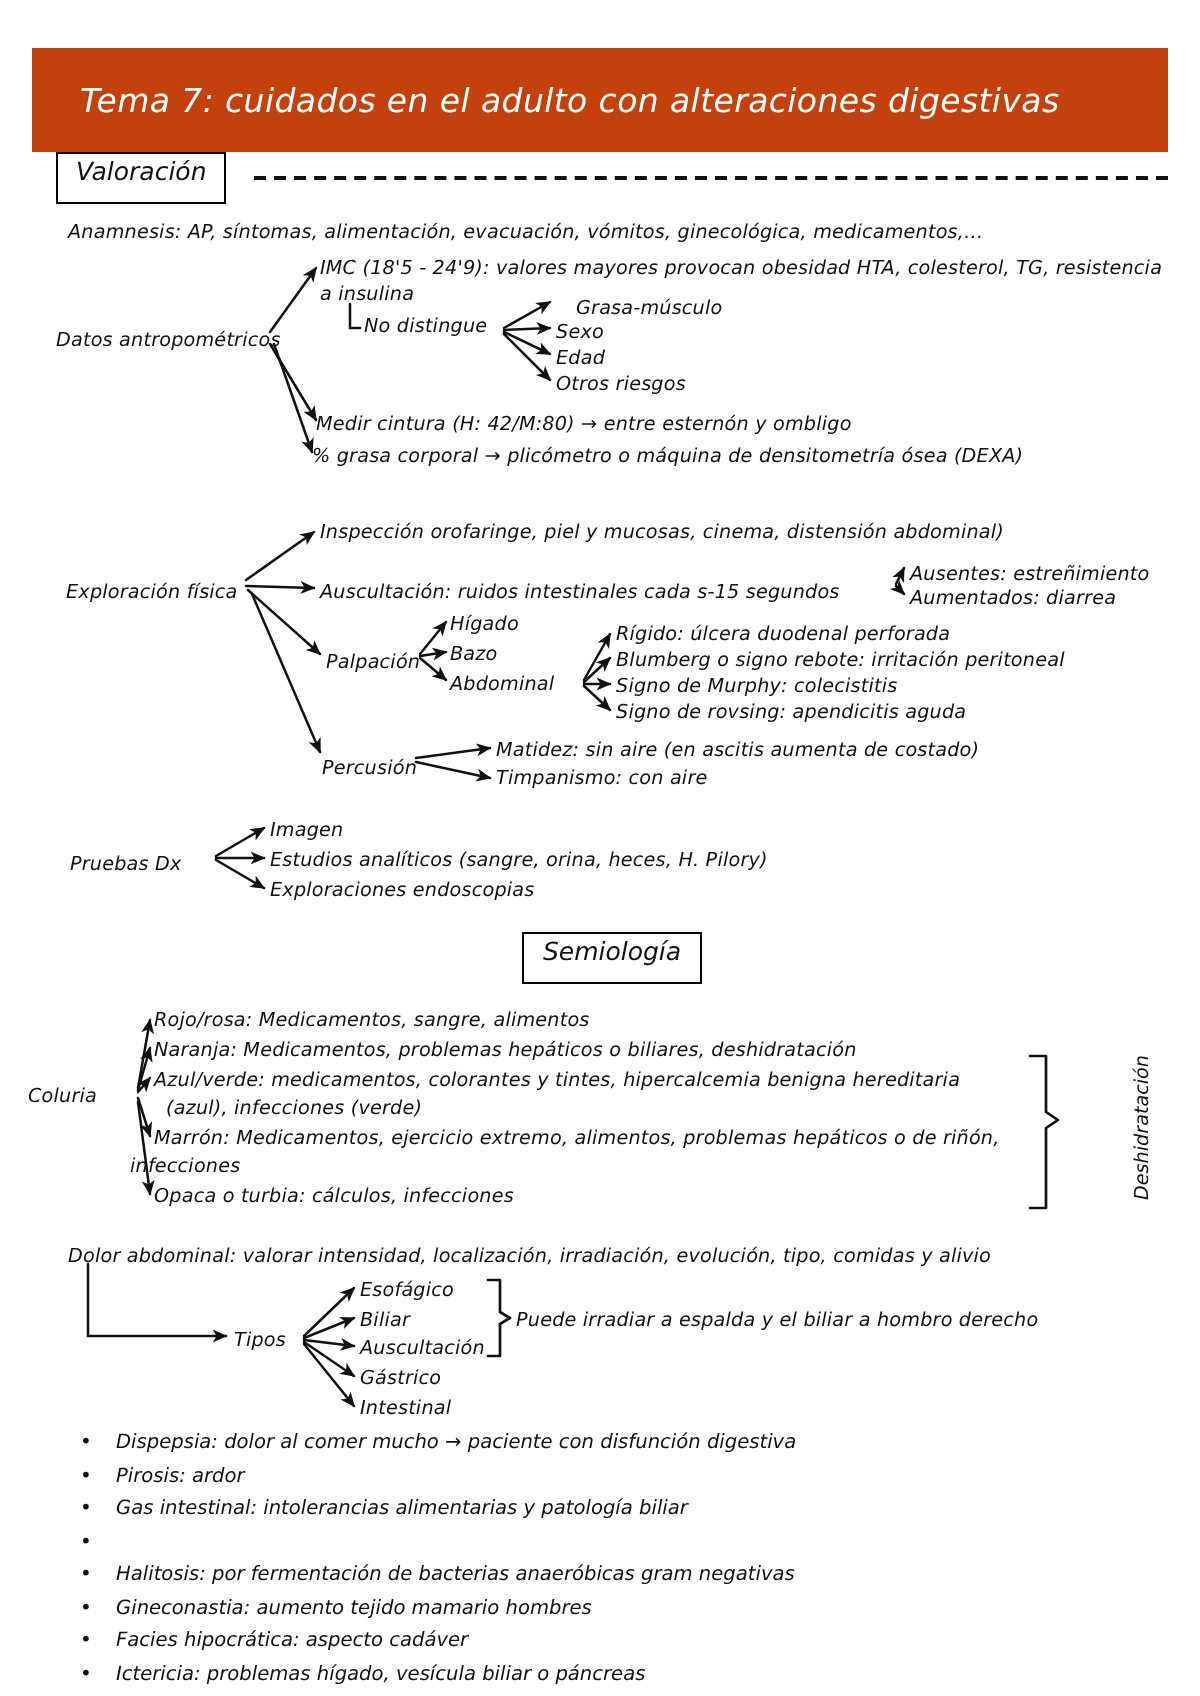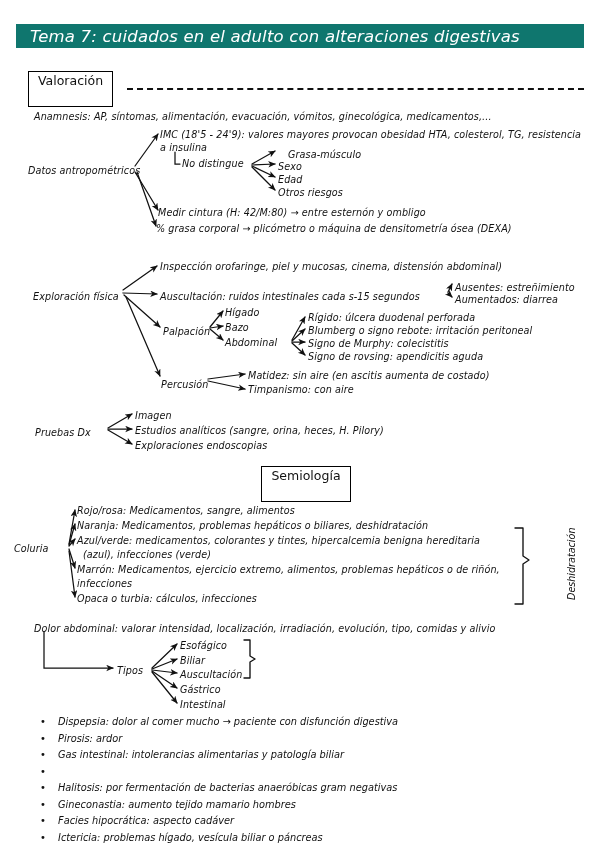--- a/index.html
+++ b/index.html
@@ -19,25 +19,25 @@
     position: absolute;
     inset: 0;
   }
 
   
   .title-bar {
     position: absolute;
     left: 16px;
     top: 24px;
     width: 568px;
-    height: 24px;
-    background: #0f766e;
+    height: 52px;
+    background: #c2410c;
     display: flex;
     align-items: center;
-    padding-left: 14px;
+    padding-left: 24px;
     box-sizing: border-box;
   }
   .title-bar .title-text {
     color: #ffffff;
     font-size: 16.5px;
     letter-spacing: .2px;
     font-family: "DejaVu Sans", sans-serif;
     font-style: italic;
     white-space: nowrap;
   }
@@ -46,22 +46,23 @@
   .section-head {
     position: absolute;
     left: 28px;
     width: 556px;
     height: 26px;
     display: flex;
     align-items: center;
   }
   .section-box {
     border: 1.6px solid #000;
-    padding: 2px 9px 18px 9px;
+    padding: 2px 9px 8px 9px;
     font-size: 12.5px;
+    font-style: italic;
     background: #fff;
     white-space: nowrap;
     line-height: 1.1;
   }
   .dash-rule {
     flex: 1;
     margin-left: 14px;
     height: 0;
     border-top: 2.2px dashed #111;
   }
@@ -175,32 +176,33 @@
     <span class="section-box">Semiología</span>
     <span class="dash-rule"></span>
   </div>
 
   <div class="t" style="left:14px; top:542px;">Coluria</div>
   <div class="t" style="left:77px; top:504px;">Rojo/rosa: Medicamentos, sangre, alimentos</div>
   <div class="t" style="left:77px; top:534px;">Azul/verde: medicamentos, colorantes y tintes, hipercalcemia benigna hereditaria</div>
   <div class="t" style="left:77px; top:519px;">Naranja: Medicamentos, problemas hepáticos o biliares, deshidratación</div>
   <div class="t" style="left:83px; top:548px;">(azul), infecciones (verde)</div>
   <div class="t" style="left:77px; top:563px;">Marrón: Medicamentos, ejercicio extremo, alimentos, problemas hepáticos o de riñón,</div>
-  <div class="t" style="left:77px; top:577px;">infecciones</div>
+  <div class="t" style="left:65px; top:577px;">infecciones</div>
   <div class="t" style="left:77px; top:592px;">Opaca o turbia: cálculos, infecciones</div>
 
   <div class="vtext" style="left:566px; top:600px;">Deshidratación</div>
 
   <div class="t" style="left:34px; top:622px;">Dolor abdominal: valorar intensidad, localización, irradiación, evolución, tipo, comidas y alivio</div>
   <div class="t" style="left:117px; top:664px;">Tipos</div>
   <div class="t" style="left:180px; top:639px;">Esofágico</div>
   <div class="t" style="left:180px; top:654px;">Biliar</div>
   <div class="t" style="left:180px; top:668px;">Auscultación</div>
   <div class="t" style="left:180px; top:683px;">Gástrico</div>
   <div class="t" style="left:180px; top:698px;">Intestinal</div>
+  <div class="t" style="left:258px; top:654px;">Puede irradiar a espalda y el biliar a hombro derecho</div>
 
   <div class="bullets">
     <div class="bullet-row">
       <span class="bullet-dot">•</span>
       <span class="bullet-text">Dispepsia: dolor al comer mucho → paciente con disfunción digestiva</span>
     </div>
     <div class="bullet-row">
       <span class="bullet-dot">•</span>
       <span class="bullet-text">Pirosis: ardor</span>
     </div>

